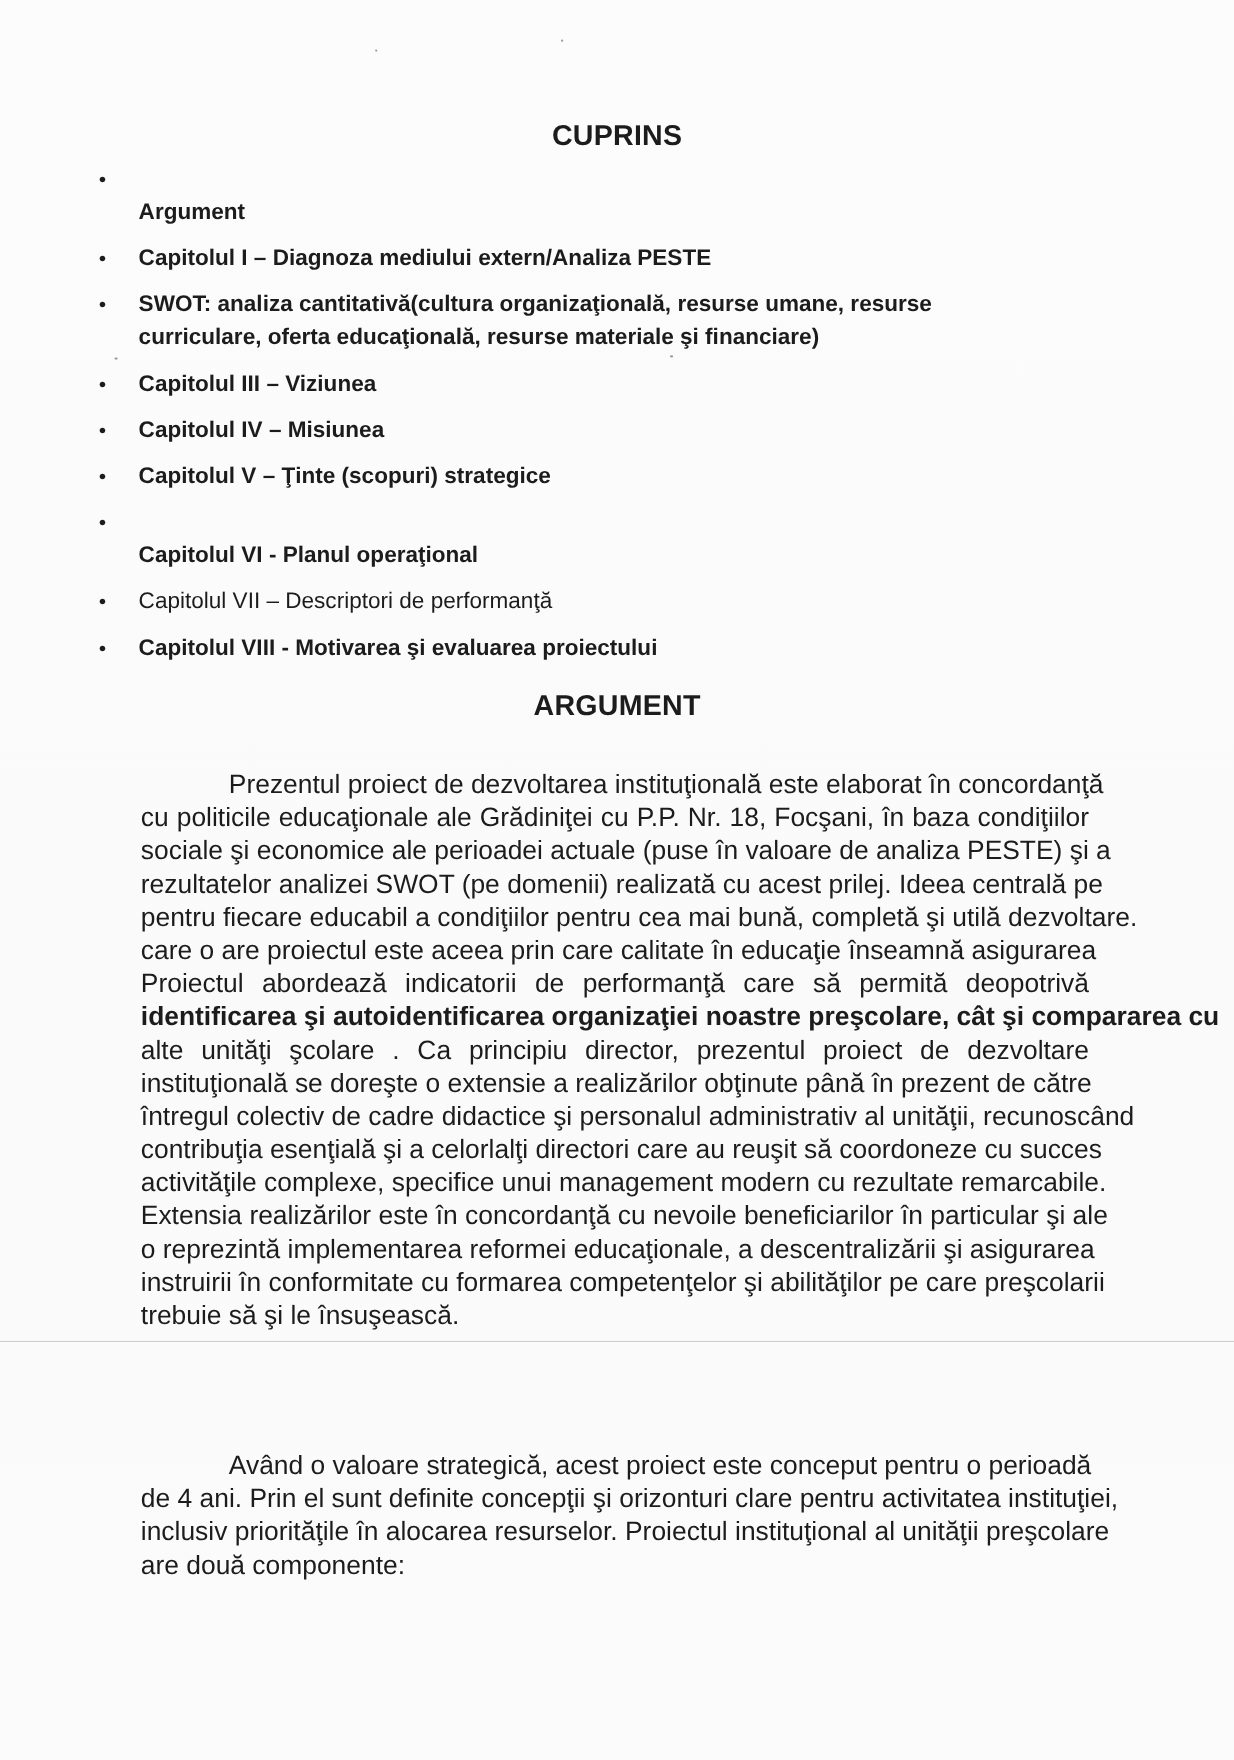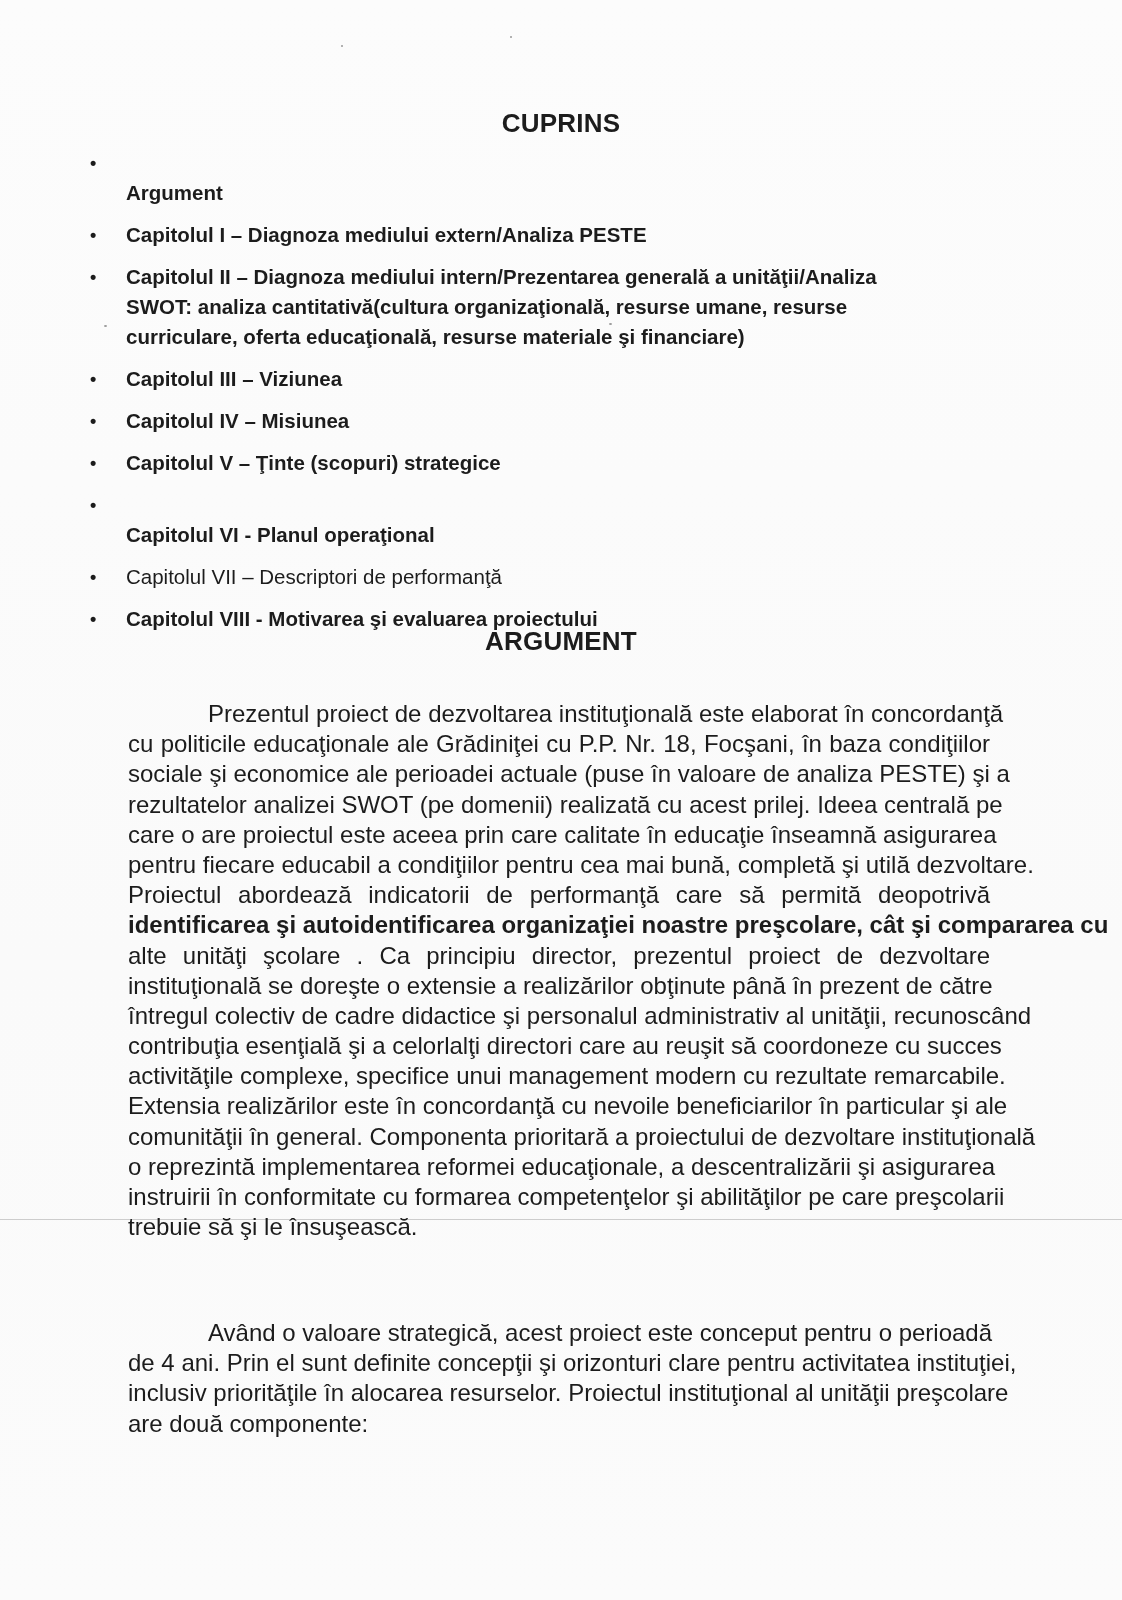--- a/index.html
+++ b/index.html
@@ -41,47 +41,46 @@
   <div class="speck" style="left:341px;top:45px;width:2px;height:2px"></div>
   <div class="speck" style="left:510px;top:36px;width:2px;height:2px"></div>
   <div class="speck" style="left:104px;top:325px;width:3px;height:2px"></div>
   <div class="speck" style="left:609px;top:323px;width:3px;height:2px"></div>
 
   <div class="heading" style="top:108px">CUPRINS</div>
 
   <ul class="toc" id="toc">
       <li class="shift"><span class="bullet">•</span><span class="txt"><span class="line">Argument</span></span></li>
       <li><span class="bullet">•</span><span class="txt"><span class="line">Capitolul I – Diagnoza mediului extern/Analiza PESTE</span></span></li>
-      <li><span class="bullet">•</span><span class="txt"><span class="line">Capitolul II – Diagnoza mediului intern/Prezentarea generală a unităţii/Analiza</span><span class="line">SWOT: analiza cantitativă(cultura organizaţională, resurse umane, resurse</span><span class="line">curriculare, oferta educaţională, resurse materiale şi financiare)</span></span></li>
+      <li><span class="bullet">•</span><span class="txt"><span class="line">SWOT: analiza cantitativă(cultura organizaţională, resurse umane, resurse</span><span class="line">curriculare, oferta educaţională, resurse materiale şi financiare)</span></span></li>
       <li><span class="bullet">•</span><span class="txt"><span class="line">Capitolul III – Viziunea</span></span></li>
       <li><span class="bullet">•</span><span class="txt"><span class="line">Capitolul IV – Misiunea</span></span></li>
       <li><span class="bullet">•</span><span class="txt"><span class="line">Capitolul V – Ţinte (scopuri)  strategice</span></span></li>
       <li class="shift"><span class="bullet">•</span><span class="txt"><span class="line">Capitolul VI - Planul operaţional</span></span></li>
       <li class="regular"><span class="bullet">•</span><span class="txt"><span class="line">Capitolul VII – Descriptori de performanţă</span></span></li>
       <li><span class="bullet">•</span><span class="txt"><span class="line">Capitolul VIII  - Motivarea şi evaluarea proiectului</span></span></li>
     </ul>
 
   <div class="heading" style="top:626px">ARGUMENT</div>
 
   <div class="para" id="para0" style="top:671px">
       <span class="ln indent"><span style="white-space: nowrap; word-spacing: 0px;">Prezentul proiect de dezvoltarea instituţională este elaborat în concordanţă</span></span>
       <span class="ln"><span style="white-space: nowrap; word-spacing: 0px;">cu politicile educaţionale ale Grădiniţei cu P.P. Nr. 18, Focşani, în baza condiţiilor</span></span>
       <span class="ln"><span style="white-space: nowrap; word-spacing: 0px;">sociale şi economice ale perioadei actuale (puse în valoare de analiza PESTE) şi a</span></span>
       <span class="ln"><span style="white-space: nowrap; word-spacing: 0px;">rezultatelor analizei SWOT (pe domenii) realizată cu acest prilej. Ideea centrală pe</span></span>
+      <span class="ln"><span style="white-space: nowrap; word-spacing: 0px;">pentru fiecare educabil a condiţiilor pentru cea mai bună, completă şi utilă dezvoltare.</span></span>
       <span class="ln"><span style="white-space: nowrap; word-spacing: 0px;">care o are proiectul este aceea prin care calitate în educaţie înseamnă asigurarea</span></span>
-      <span class="ln"><span style="white-space: nowrap; word-spacing: 0px;">pentru fiecare educabil a condiţiilor pentru cea mai bună, completă şi utilă dezvoltare.</span></span>
       <span class="ln"><span style="white-space: nowrap; word-spacing: 0px;">Proiectul abordează indicatorii de performanţă care să permită deopotrivă</span></span>
       <span class="ln"><span style="white-space: nowrap; word-spacing: 0px; font-weight: bold;">identificarea şi autoidentificarea organizaţiei noastre preşcolare, cât şi compararea cu</span></span>
       <span class="ln"><span style="white-space: nowrap; word-spacing: 0px;">alte unităţi şcolare . Ca principiu director, prezentul proiect de dezvoltare</span></span>
       <span class="ln"><span style="white-space: nowrap; word-spacing: 0px;">instituţională se doreşte o extensie a realizărilor obţinute până în prezent de către</span></span>
       <span class="ln"><span style="white-space: nowrap; word-spacing: 0px;">întregul colectiv de cadre didactice şi personalul administrativ al unităţii, recunoscând</span></span>
       <span class="ln"><span style="white-space: nowrap; word-spacing: 0px;">contribuţia esenţială şi a celorlalţi directori care au reuşit să coordoneze cu succes</span></span>
       <span class="ln"><span style="white-space: nowrap; word-spacing: 0px;">activităţile complexe, specifice unui management modern cu rezultate remarcabile.</span></span>
       <span class="ln"><span style="white-space: nowrap; word-spacing: 0px;">Extensia realizărilor este în concordanţă cu nevoile beneficiarilor în particular şi ale</span></span>
-      <span class="ln"><span style="white-space: nowrap; word-spacing: 0px;">comunităţii în general. Componenta prioritară a proiectului de dezvoltare instituţională</span></span>
       <span class="ln"><span style="white-space: nowrap; word-spacing: 0px;">o reprezintă implementarea reformei educaţionale, a descentralizării şi asigurarea</span></span>
       <span class="ln"><span style="white-space: nowrap; word-spacing: 0px;">instruirii în conformitate cu formarea competenţelor şi abilităţilor pe care preşcolarii</span></span>
       <span class="ln last">trebuie să şi le însuşească.</span>
     </div>
   <div class="para" id="para1" style="top:1290px">
       <span class="ln indent"><span style="white-space: nowrap; word-spacing: 0px;">Având o valoare strategică,  acest proiect este conceput pentru o perioadă</span></span>
       <span class="ln"><span style="white-space: nowrap; word-spacing: 0px;">de 4 ani. Prin el sunt definite concepţii şi orizonturi clare pentru activitatea instituţiei,</span></span>
       <span class="ln"><span style="white-space: nowrap; word-spacing: 0px;">inclusiv priorităţile în alocarea resurselor. Proiectul instituţional al unităţii  preşcolare</span></span>
       <span class="ln last">are două componente:</span>
     </div>

